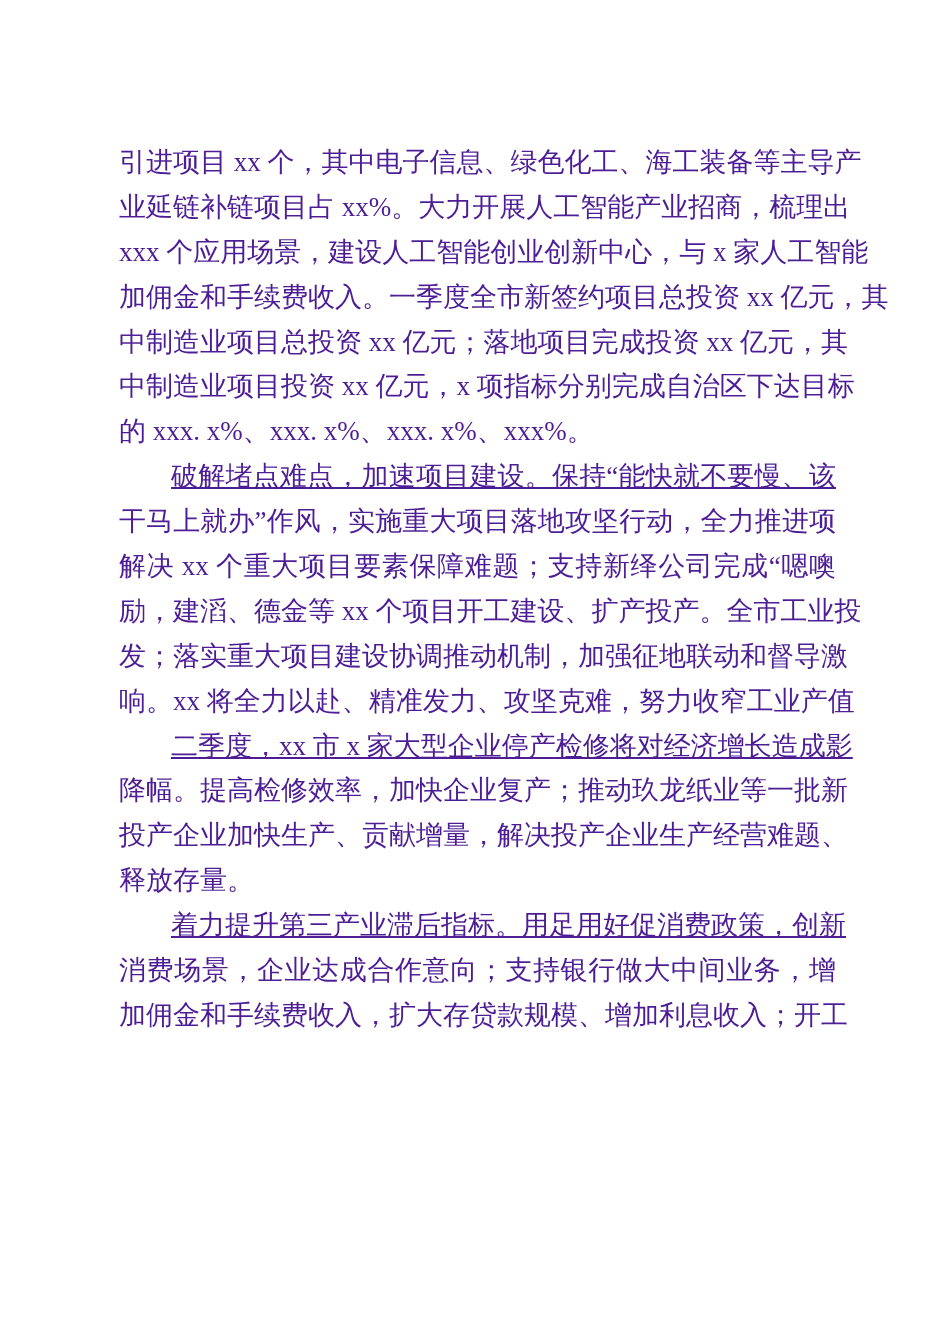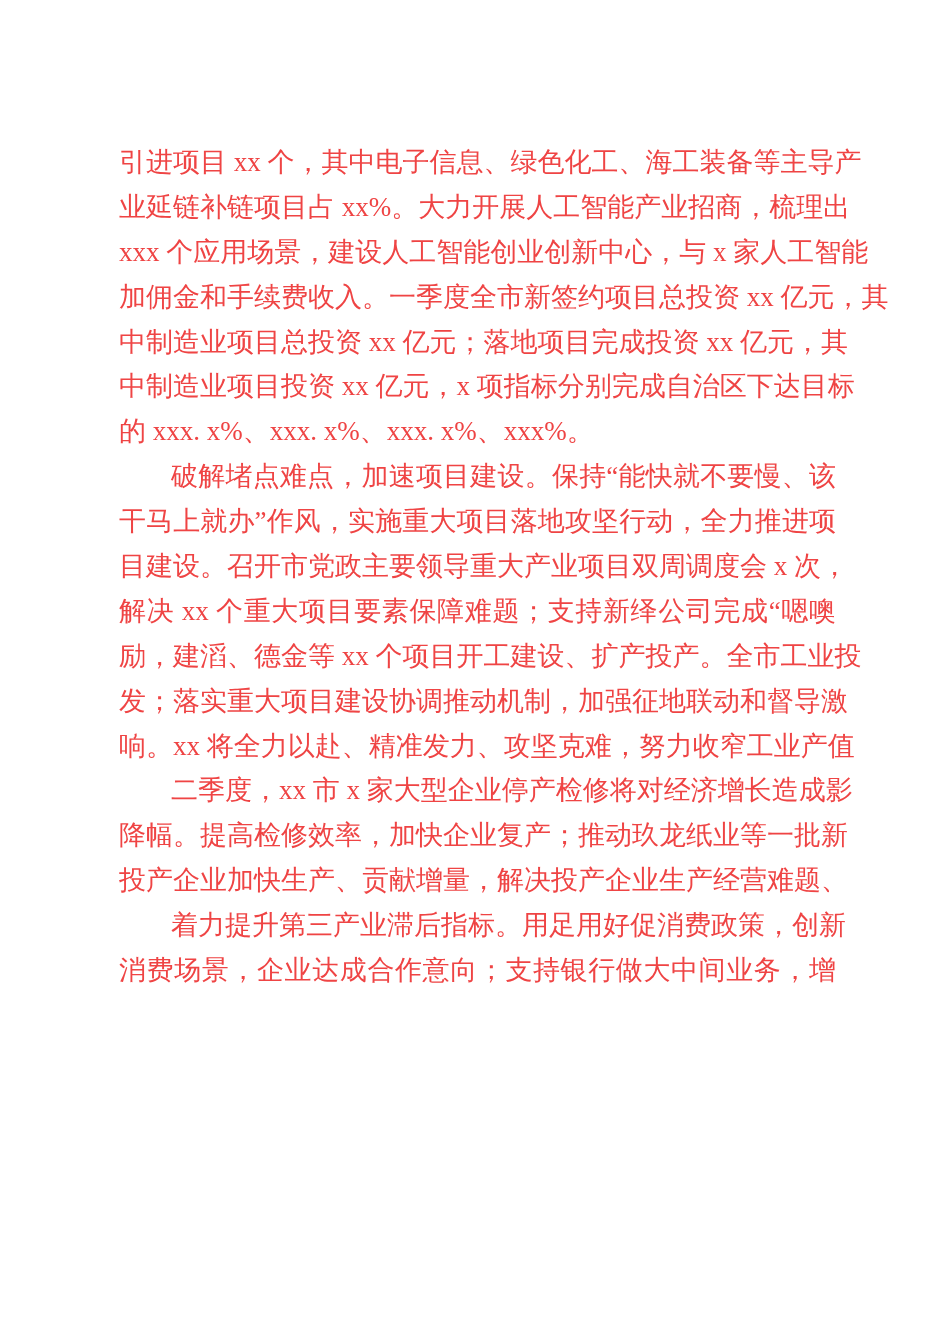--- a/index.html
+++ b/index.html
@@ -26,43 +26,45 @@
     font-weight: 400;
   }
   .text-line {
     text-align: justify;
     text-align-last: justify;
     white-space: nowrap;
     height: 44.9px;
   }
   .text-line.indent-first {
     padding-left: 52px;
+    text-decoration: underline;
   }
   .text-line.last-left {
     text-align-last: left;
   }
 </style>
 </head>
 <body>
 
 <div class="page">
-  <div class="text-block" id="doc-body" style="color: #ef4444;">
+  <div class="text-block" id="doc-body" style="color: #4c1d95;">
       <div class="text-line">引进项目 xx 个，其中电子信息、绿色化工、海工装备等主导产</div>
       <div class="text-line">业延链补链项目占 xx%。大力开展人工智能产业招商，梳理出</div>
       <div class="text-line">xxx 个应用场景，建设人工智能创业创新中心，与 x 家人工智能</div>
       <div class="text-line">加佣金和手续费收入。一季度全市新签约项目总投资 xx 亿元，其</div>
       <div class="text-line">中制造业项目总投资 xx 亿元；落地项目完成投资 xx 亿元，其</div>
       <div class="text-line">中制造业项目投资 xx 亿元，x 项指标分别完成自治区下达目标</div>
       <div class="text-line last-left">的 xxx. x%、xxx. x%、xxx. x%、xxx%。</div>
       <div class="text-line indent-first">破解堵点难点，加速项目建设。保持“能快就不要慢、该</div>
       <div class="text-line">干马上就办”作风，实施重大项目落地攻坚行动，全力推进项</div>
-      <div class="text-line">目建设。召开市党政主要领导重大产业项目双周调度会 x 次，</div>
       <div class="text-line">解决 xx 个重大项目要素保障难题；支持新绎公司完成“嗯噢</div>
       <div class="text-line">励，建滔、德金等 xx 个项目开工建设、扩产投产。全市工业投</div>
       <div class="text-line">发；落实重大项目建设协调推动机制，加强征地联动和督导激</div>
       <div class="text-line">响。xx 将全力以赴、精准发力、攻坚克难，努力收窄工业产值</div>
       <div class="text-line indent-first">二季度，xx 市 x 家大型企业停产检修将对经济增长造成影</div>
       <div class="text-line">降幅。提高检修效率，加快企业复产；推动玖龙纸业等一批新</div>
       <div class="text-line">投产企业加快生产、贡献增量，解决投产企业生产经营难题、</div>
+      <div class="text-line last-left">释放存量。</div>
       <div class="text-line indent-first">着力提升第三产业滞后指标。用足用好促消费政策，创新</div>
       <div class="text-line">消费场景，企业达成合作意向；支持银行做大中间业务，增</div>
+      <div class="text-line">加佣金和手续费收入，扩大存贷款规模、增加利息收入；开工</div>
     </div>
 </div>
 
 </body></html>

